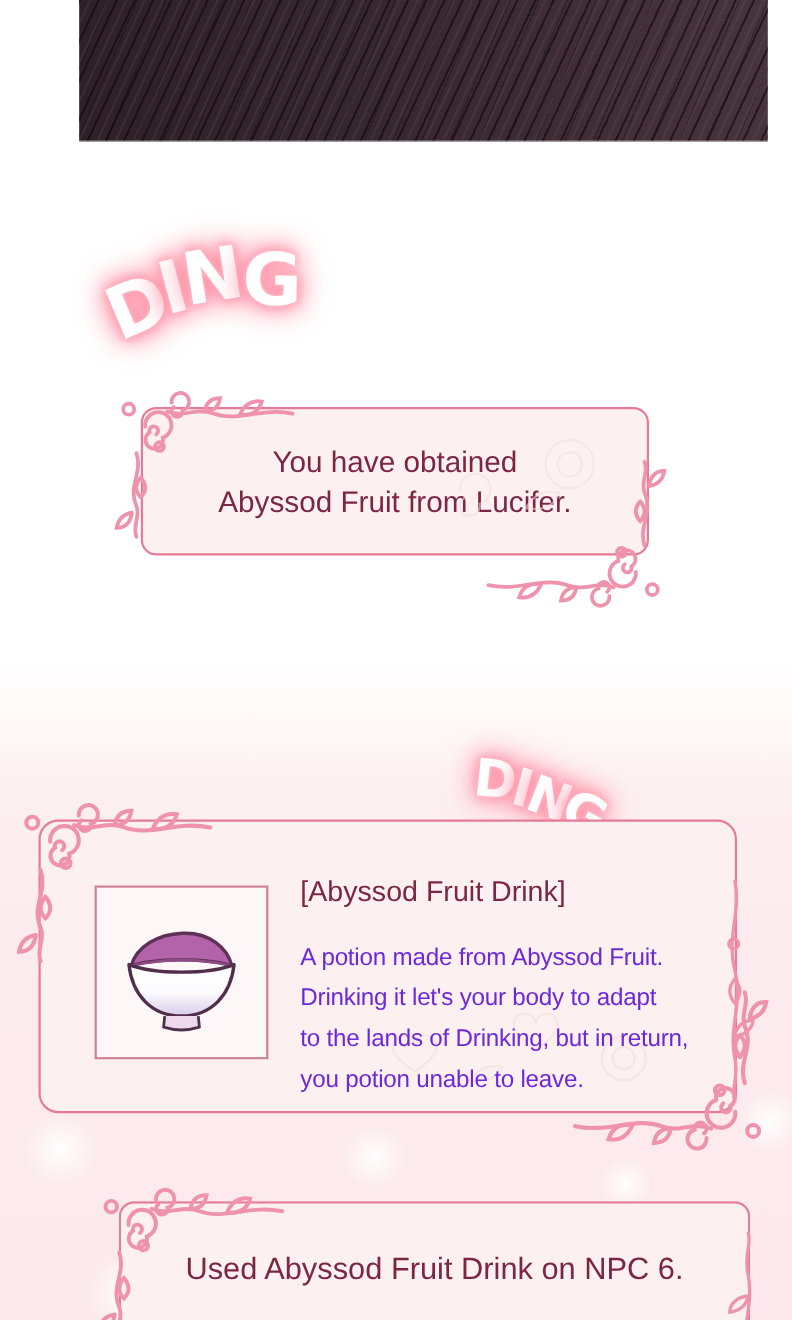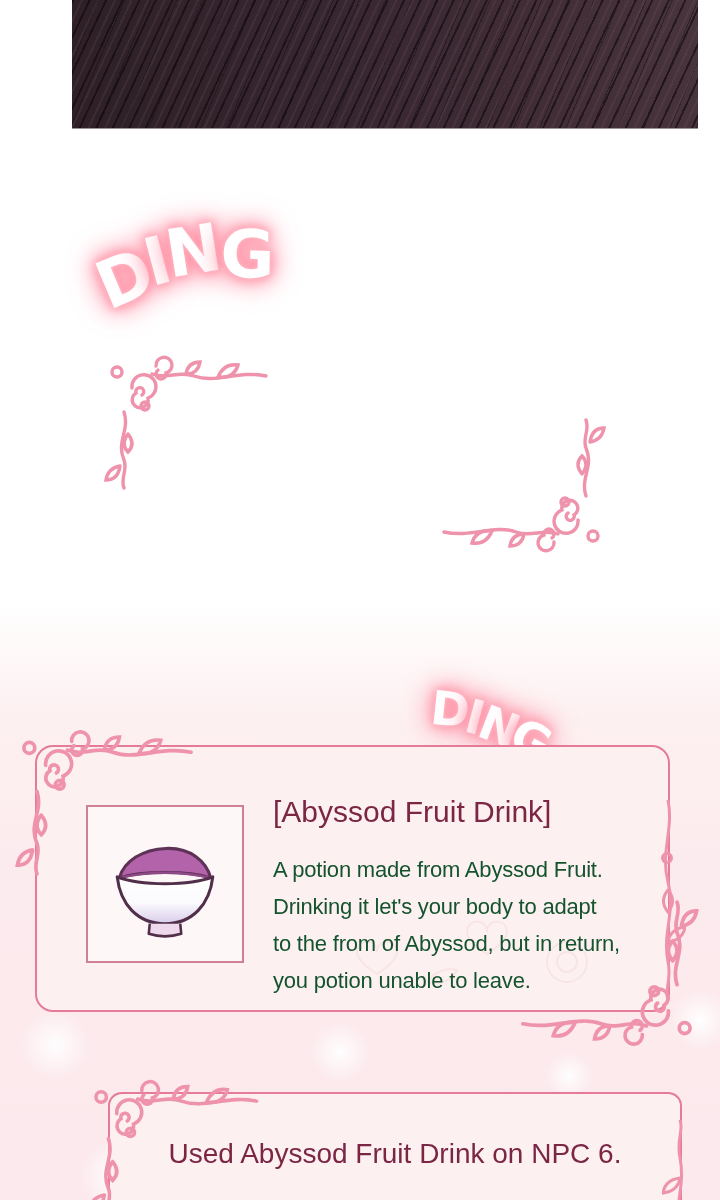--- a/index.html
+++ b/index.html
@@ -42,22 +42,22 @@
     color:#7c2646;text-align:center;
   }
   .box1 .center-text{font-size:27px;line-height:36px;}
   .box3 .center-text{font-size:28px;justify-content:flex-start;padding-top:44px;box-sizing:border-box;}
   
   .item-frame{
     position:absolute;left:49px;top:58px;width:158px;height:158px;
     border:2px solid #cf8098;background:#fdf7f7;box-sizing:border-box;
     display:flex;align-items:center;justify-content:center;
   }
-  .item-title{position:absolute;left:236px;top:48px;font-size:30px;color:#7c2646;white-space:nowrap;}
-  .item-desc{position:absolute;left:236px;top:104px;font-size:22px;line-height:37px;color:#14532d;
+  .item-title{position:absolute;left:236px;top:48px;font-size:26px;color:#7c2646;white-space:nowrap;}
+  .item-desc{position:absolute;left:236px;top:104px;font-size:22px;line-height:37px;color:#6d28d9;
              letter-spacing:-0.2px;white-space:nowrap;}
   
   .orn{position:absolute;pointer-events:none;}
   .orn svg{width:100%;height:100%;}
   .flip{transform:rotate(180deg);}
   
   .glow{position:absolute;border-radius:50%;
     background:radial-gradient(circle,rgba(255,255,255,0.95) 0%,rgba(255,255,255,0) 70%);}
   
   .wm{position:absolute;opacity:0.55;pointer-events:none;}
@@ -104,20 +104,32 @@
   <div class="glow" style="left:670px;top:990px;width:60px;height:60px"></div>
   <div class="glow" style="left:430px;top:1160px;width:55px;height:55px"></div>
 
   <div class="ding ding1">
     <span>D</span>
     <span>I</span>
     <span>N</span>
     <span>G</span>
   </div>
 
+  <div class="notif box1">
+    <svg class="wm" style="position:absolute;right:20px;top:20px;width:210px;height:95px" viewBox="0 0 210 95" fill="none" stroke="#f6dde2" stroke-width="2">
+      <circle cx="160" cy="30" r="22"></circle>
+        <circle cx="160" cy="30" r="11"></circle>
+      <path d="M120,70 q10,-18 30,-14 q-6,18 -30,14"></path>
+      <path d="M60,55 a14,14 0 1 1 18,11 a9,9 0 1 1 -13,-6"></path>
+    </svg>
+    <div class="center-text">
+      <div>You have obtained</div>
+      <div>Abyssod Fruit from Lucifer.</div>
+    </div>
+  </div>
   <div class="orn" style="left:98px;top:350px;width:170px;height:140px">
     <svg viewBox="0 0 170 140">
         <use href="#orn-corner"></use>
       </svg>
   </div>
   <div class="orn flip" style="left:442px;top:418px;width:170px;height:140px">
     <svg viewBox="0 0 170 140">
         <use href="#orn-corner"></use>
       </svg>
   </div>
@@ -142,21 +154,21 @@
         <path d="M15,50 C20,33 38,22 61,21 C85,20 101,34 105,50 C83,43 37,43 15,50 Z" fill="#b263a9" stroke="#5e3156" stroke-width="3" stroke-linejoin="round"></path>
         <path d="M15,50 Q60,40 105,50" stroke="#8d4a86" stroke-width="2.5" fill="none"></path>
         <path d="M13,49 C16,76 33,95 60,95 C87,95 104,76 107,49 C84,58 36,58 13,49 Z" fill="url(#bowlgrad)" stroke="#512f4b" stroke-width="3" stroke-linejoin="round"></path>
         <path d="M45,95 L44,105 Q60,110 76,105 L75,95" fill="#eed9ec" stroke="#512f4b" stroke-width="2.5" stroke-linejoin="round"></path>
       </svg>
     </div>
     <div class="item-title">[Abyssod Fruit Drink]</div>
     <div class="item-desc">
       <div>A potion made from Abyssod Fruit.</div>
       <div>Drinking it let's your body to adapt</div>
-      <div>to the from of Abyssod, but in return,</div>
+      <div>to the lands of Drinking, but in return,</div>
       <div>you potion unable to leave.</div>
     </div>
   </div>
   <div class="orn" style="left:6px;top:724px;width:190px;height:152px">
     <svg viewBox="0 0 170 140">
         <use href="#orn-corner"></use>
       </svg>
   </div>
   <div class="orn" style="left:650px;top:800px;width:36px;height:200px">
     <svg viewBox="0 0 36 200">

